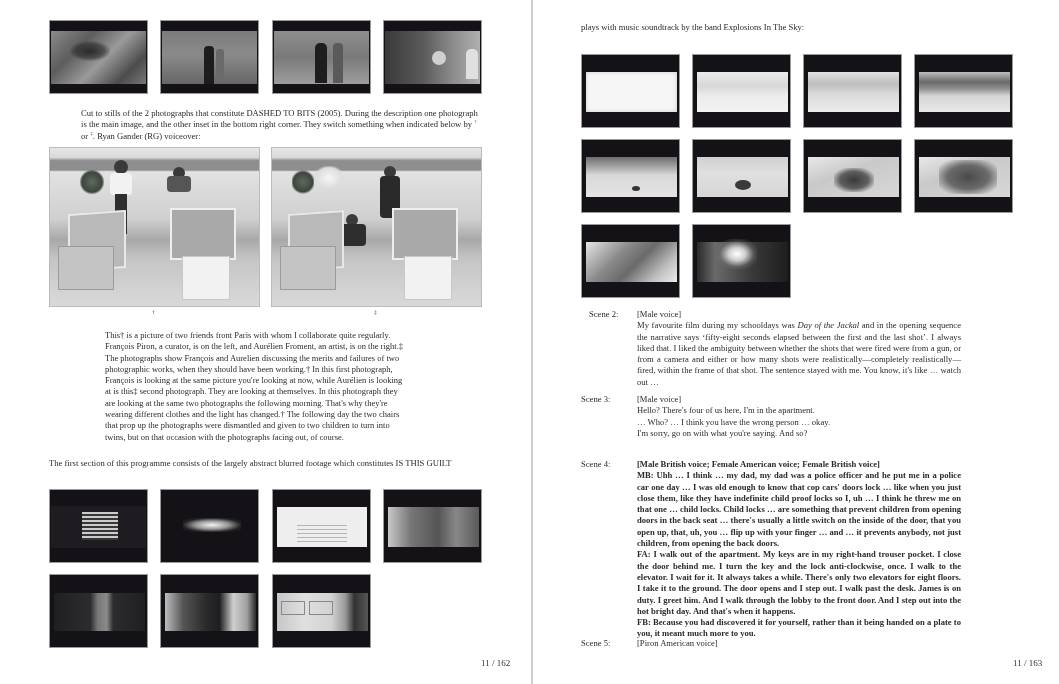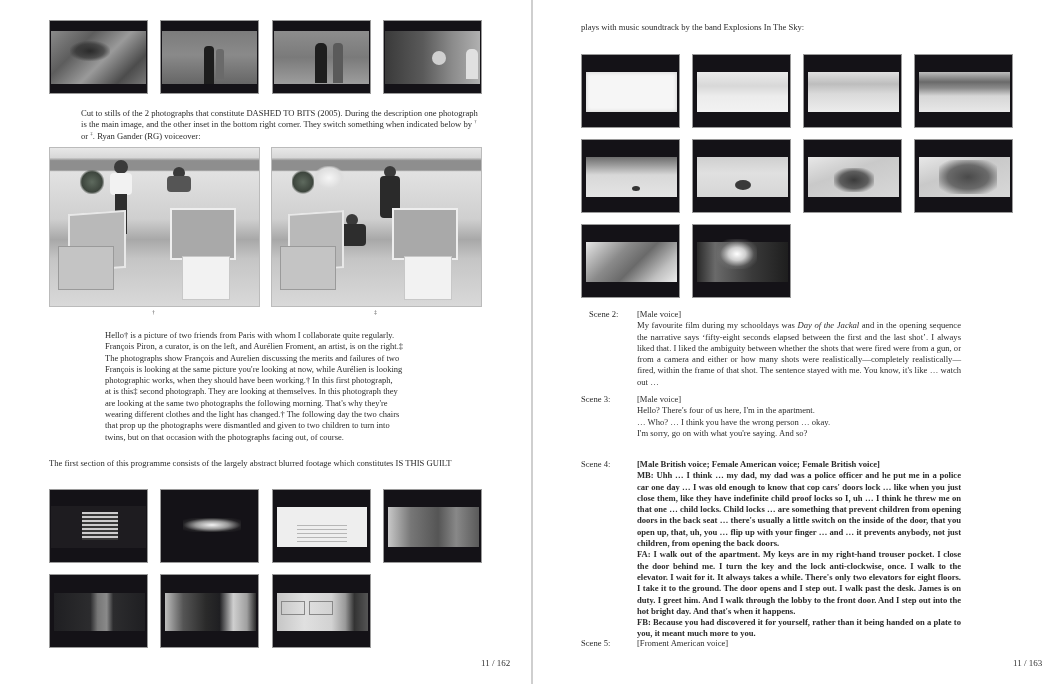--- a/index.html
+++ b/index.html
@@ -77,25 +77,25 @@
       <div style="position:absolute;left:74px;top:66px;width:12px;height:12px;background:#3a3a3a;border-radius:50%;"></div>
       <div style="position:absolute;left:68px;top:76px;width:26px;height:22px;background:#2d2d2d;border-radius:4px;"></div>
       <div style="position:absolute;left:16px;top:64px;width:56px;height:58px;background:#b9b9b9;border:2px solid #e8e8e8;transform:skewY(-4deg);"></div>
       <div style="position:absolute;left:120px;top:60px;width:66px;height:52px;background:#a9a9a9;border:2px solid #eeeeee;"></div>
       <div style="position:absolute;left:132px;top:108px;width:48px;height:44px;background:#f2f2f2;border:1px solid #c8c8c8;"></div>
       <div style="position:absolute;left:8px;top:98px;width:56px;height:44px;background:#c4c4c4;border:1px solid #9a9a9a;"></div>
     </div>
     <div class="caption-mark" style="left:374px;top:309px;">‡</div>
 
     <div class="text" style="left:105px;top:330px;width:330px;font-size:8.5px;line-height:11.3px;">
-      <div>Hello† is a picture of two friends from Paris with whom I collaborate quite regularly.</div>
+      <div>This† is a picture of two friends front Paris with whom I collaborate quite regularly.</div>
       <div>François Piron, a curator, is on the left, and Aurélien Froment, an artist, is on the right.‡</div>
       <div>The photographs show François and Aurelien discussing the merits and failures of two</div>
+      <div>photographic works, when they should have been working.† In this first photograph,</div>
       <div>François is looking at the same picture you're looking at now, while Aurélien is looking</div>
-      <div>photographic works, when they should have been working.† In this first photograph,</div>
       <div>at is this‡ second photograph. They are looking at themselves. In this photograph they</div>
       <div>are looking at the same two photographs the following morning. That's why they're</div>
       <div>wearing different clothes and the light has changed.† The following day the two chairs</div>
       <div>that prop up the photographs were dismantled and given to two children to turn into</div>
       <div>twins, but on that occasion with the photographs facing out, of course.</div>
     </div>
 
     <div class="text" style="left:49px;top:458px;width:440px;">
       <div>The first section of this programme consists of the largely abstract blurred footage which constitutes IS THIS GUILT</div>
     </div>
@@ -193,18 +193,18 @@
     <div class="scene-label" style="left:48px;top:459px;">Scene 4:</div>
     <div class="scene-body" style="left:104px;top:459px;width:324px;font-weight:bold;">
       <p>[Male British voice; Female American voice; Female British voice]</p>
       <p>MB: Uhh … I think … my dad, my dad was a police officer and he put me in a police car one day … I was old enough to know that cop cars' doors lock … like when you just close them, like they have indefinite child proof locks so I, uh … I think he threw me on that one … child locks. Child locks … are something that prevent children from opening doors in the back seat … there's usually a little switch on the inside of the door, that you open up, that, uh, you … flip up with your finger … and … it prevents anybody, not just children, from opening the back doors.</p>
       <p>FA: I walk out of the apartment. My keys are in my right-hand trouser pocket. I close the door behind me. I turn the key and the lock anti-clockwise, once. I walk to the elevator. I wait for it. It always takes a while. There's only two elevators for eight floors. I take it to the ground. The door opens and I step out. I walk past the desk. James is on duty. I greet him. And I walk through the lobby to the front door. And I step out into the hot bright day. And that's when it happens.</p>
       <p>FB: Because you had discovered it for yourself, rather than it being handed on a plate to you, it meant much more to you.</p>
     </div>
 
     <div class="scene-label" style="left:48px;top:638px;">Scene 5:</div>
     <div class="scene-body" style="left:104px;top:638px;width:324px;">
-      <p>[Froment American voice]</p>
+      <p>[Piron American voice]</p>
     </div>
 
     <div class="pnum" style="left:480px;top:658px;">11 / 163</div>
   </div>
 </div>
 
 </body></html>

